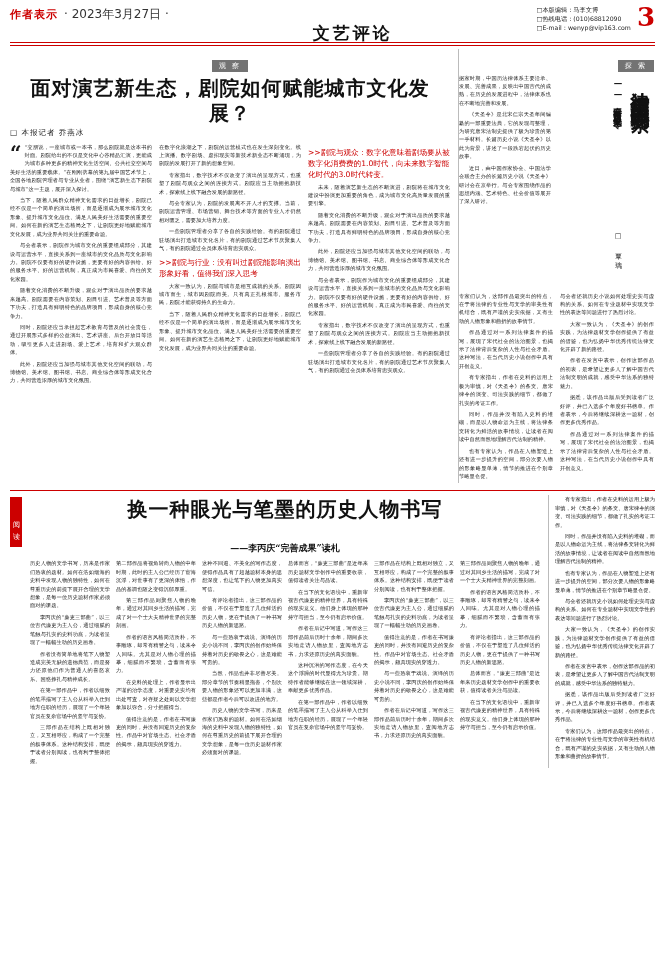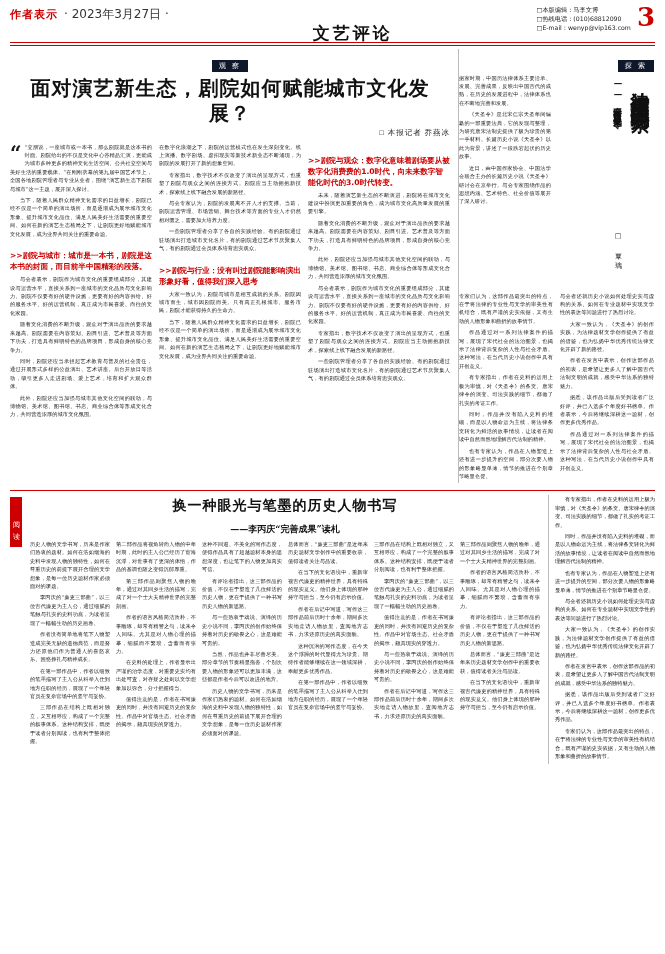--- a/index.html
+++ b/index.html
@@ -19,30 +19,30 @@
   .mh-date{font-size:12px;color:#333;white-space:nowrap;}
   .mh-center{font-family:"DejaVu Serif","Liberation Serif",serif;font-weight:bold;font-size:17px;letter-spacing:3px;margin-top:16px;}
   .mh-right{display:flex;align-items:flex-start;gap:6px;}
   .mh-info{font-size:6.2px;line-height:1.45;color:#222;text-align:left;}
   .mh-info div{white-space:nowrap;}
   .pagenum{font-family:"DejaVu Serif","Liberation Serif",serif;font-size:26px;font-weight:bold;color:#c00;line-height:1;margin-top:-2px;}
   .rule-top{border-top:1.6px solid #c00;margin:2px 0 0 0;height:0;}
   .rule-thin{border-top:.6px solid #c00;margin-top:1.5px;height:0;}
 
   
-  .tag{display:inline-block;background:#0f172a;color:#fff;font-size:7px;padding:1px 7px;letter-spacing:2px;}
+  .tag{display:inline-block;background:#737373;color:#fff;font-size:7px;padding:1px 7px;letter-spacing:2px;}
   .tagwrap{text-align:center;margin:4px 0 2px;}
   .headline{
     font-family:"DejaVu Serif","Liberation Serif",serif;
     font-weight:bold;text-align:center;line-height:1.25;
   }
   .h1{font-size:20px;letter-spacing:1px;margin:4px 0 2px;}
-  .byline{text-align:right;font-size:7.5px;color:#222;margin-bottom:5px;letter-spacing:1px;font-family:Liberation Serif, serif;}
+  .byline{text-align:left;font-size:7.5px;color:#222;margin-bottom:5px;letter-spacing:1px;}
   .byline .sq{color:#111;}
-  .subhead{font-weight:bold;font-size:7.6px;line-height:1.45;margin:12px 0 3px;}
+  .subhead{font-weight:normal;font-size:7.6px;line-height:1.45;margin:4px 0 3px;}
   .red{color:#c00;}
   .dropcap{float:left;font-family:"DejaVu Serif","Liberation Serif",serif;font-size:20px;line-height:.95;font-weight:bold;margin:1px 3px 0 0;}
 
   
   .col p{
     font-family:"DejaVu Serif","Liberation Serif",serif;
     font-size:5.2px;line-height:1.62;text-align:justify;
     margin:0 0 3px 0;letter-spacing:.1px;text-indent:10px;
     color:#1a1a1a;
   }
@@ -75,21 +75,21 @@
 
   
   .bottom{margin-top:4px;display:flex;gap:8px;}
   .bottom-main{flex:1;}
   .sidetag{
     width:12px;background:#c00;color:#fff;font-size:7px;
     display:flex;align-items:center;justify-content:center;
     writing-mode:vertical-rl;text-orientation:upright;letter-spacing:2px;
     padding:6px 0;height:38px;margin-top:2px;
   }
-  .h2{font-size:14px;letter-spacing:1px;margin:2px 0 8px;}
+  .h2{font-size:20px;letter-spacing:1px;margin:2px 0 20px;}
   .subtitle2{text-align:center;font-size:9px;font-weight:bold;font-family:"DejaVu Serif","Liberation Serif",serif;margin-bottom:4px;}
   .cols6{display:flex;gap:6px;}
   .cols6 .col{flex:1;}
   .bottom-right{width:100px;border-left:.6px solid #bbb;padding-left:6px;}
 </style>
 </head>
 <body>
 
 <div class="page">
 
@@ -121,21 +121,20 @@
       <div class="byline">
         <span class="sq">□</span>
         <span>本报记者  乔燕冰</span>
       </div>
 
       <div class="cols3">
 
         <div class="col">
           <p class="noind"><span class="dropcap">“</span><span>“交朋说，一座城市或一本书，那么剧院就是这本书的封面。剧院给出的不仅是文化中心谷精品汇演，更能成为城市多种更多的精神文化生活空间、公共社交空间与美好生活的重要载体。”在刚刚落幕的第九届中国艺术节上，全国各地剧院管理者与专业从业者，围绕“演艺新生态下剧院与城市”这一主题，展开深入探讨。</span></p>
           <p>当下，随着人民群众精神文化需求的日益增长，剧院已经不仅是一个简单的演出场所，而是逐渐成为展示城市文化形象、提升城市文化品位、满足人民美好生活需要的重要空间。如何在新的演艺生态格局之下，让剧院更好地赋能城市文化发展，成为业界共同关注的重要命题。</p>
-          <div class="subhead red">&gt;&gt;剧院与城市：城市是一本书，剧院是这本书的封面，而目前半中国精彩的段落。</div>
           <p>与会者表示，剧院作为城市文化的重要组成部分，其建设与运营水平，直接关系到一座城市的文化品质与文化影响力。剧院不仅要有好的硬件设施，更要有好的内容供给、好的服务水平、好的运营机制，真正成为市民喜爱、向往的文化家园。</p>
           <p>随着文化消费的不断升级，观众对于演出品质的要求越来越高。剧院需要在内容策划、剧目引进、艺术普及等方面下功夫，打造具有鲜明特色的品牌项目，形成自身的核心竞争力。</p>
           <p>同时，剧院还应当承担起艺术教育与普及的社会责任，通过开展形式多样的公益演出、艺术讲座、后台开放日等活动，吸引更多人走进剧场、爱上艺术，培育和扩大观众群体。</p>
           <p>此外，剧院还应当加强与城市其他文化空间的联动，与博物馆、美术馆、图书馆、书店、商业综合体等形成文化合力，共同营造浓厚的城市文化氛围。</p>
         </div>
 
         <div class="col">
           <p class="noind">在数字化浪潮之下，剧院的运营模式也在发生深刻变化。线上演播、数字剧场、虚拟现实等新技术新业态不断涌现，为剧院的发展打开了新的想象空间。</p>
           <p>专家指出，数字技术不仅改变了演出的呈现方式，也重塑了剧院与观众之间的连接方式。剧院应当主动拥抱新技术，探索线上线下融合发展的新路径。</p>
           <p>与会专家认为，剧院的发展离不开人才的支撑。当前，剧院运营管理、市场营销、舞台技术等方面的专业人才仍然相对匮乏，需要加大培养力度。</p>

